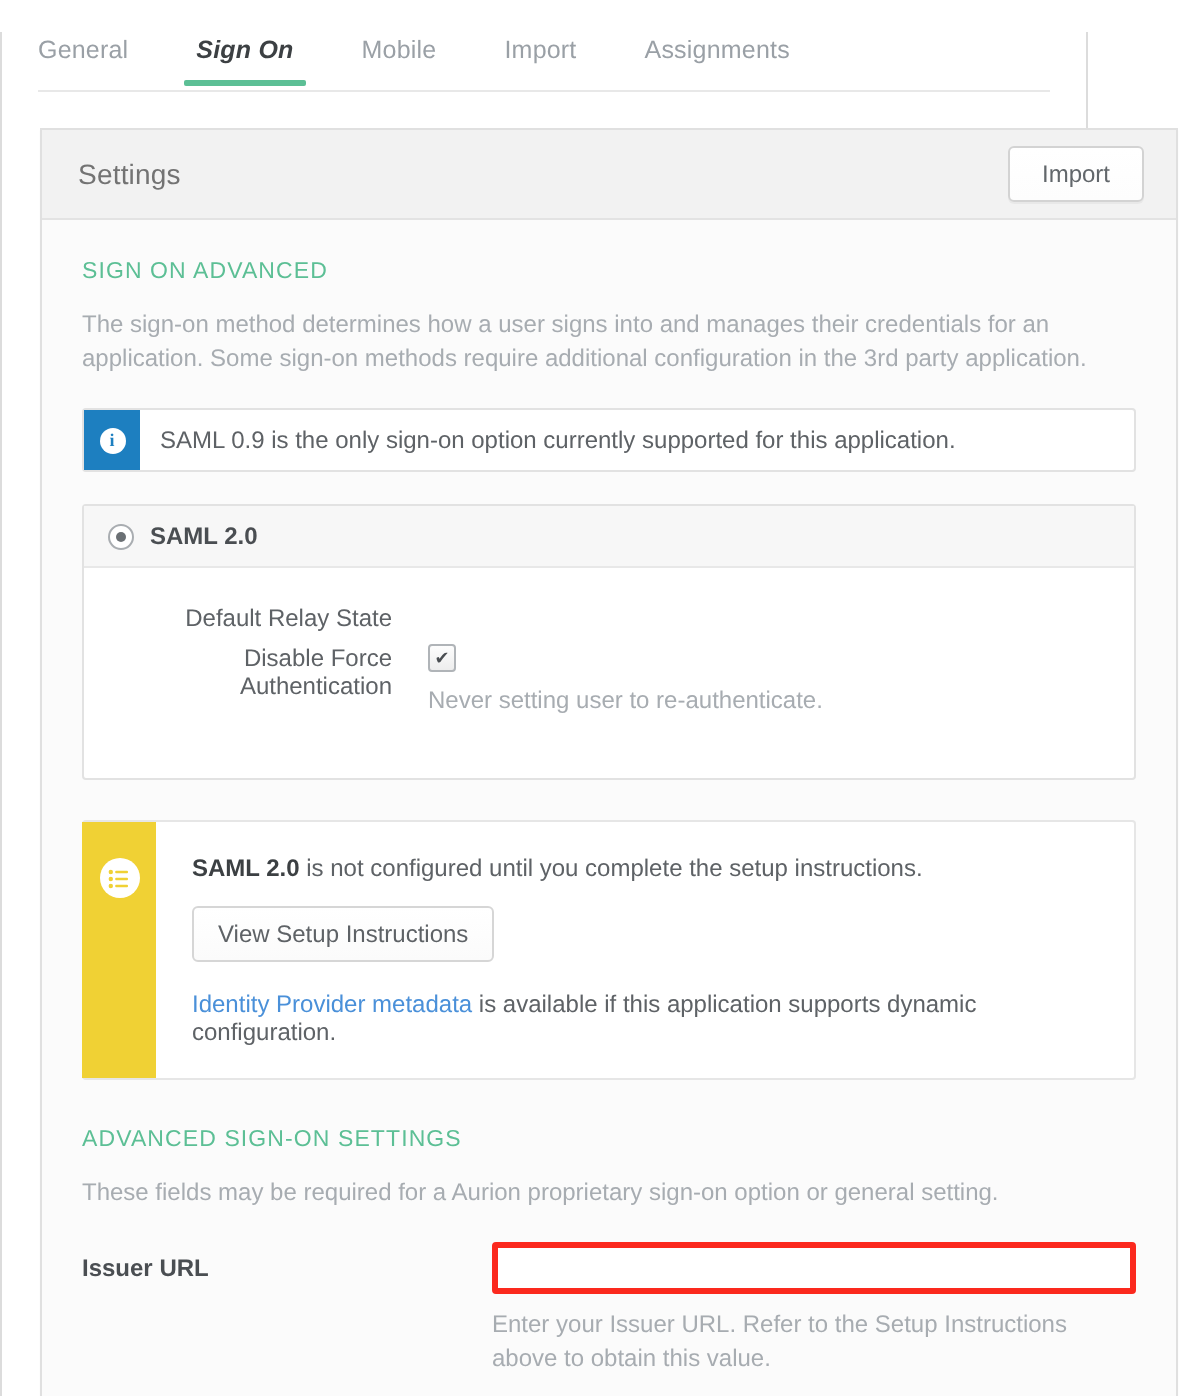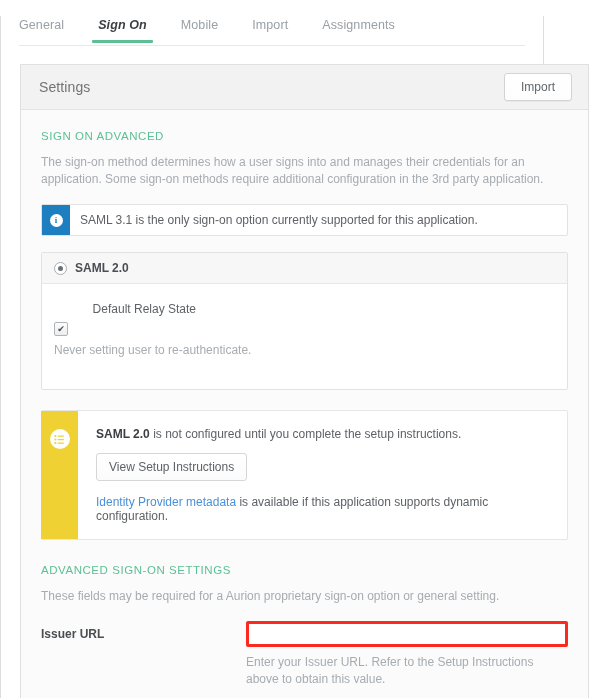--- a/index.html
+++ b/index.html
@@ -386,35 +386,36 @@
 
     <div class="card-body">
 
       <div class="section-head">SIGN ON ADVANCED</div>
       <div class="section-desc">The sign-on method determines how a user signs into and manages their credentials for an application. Some sign-on methods require additional configuration in the 3rd party application.</div>
 
       <div class="info-banner">
         <div class="info-icon-box">
           <span class="icon-circle-i">i</span>
         </div>
-        <div class="info-text">SAML 3.1 is the only sign-on option currently supported for this application.</div>
+        <div class="info-text">SAML 0.9 is the only sign-on option currently supported for this application.</div>
       </div>
 
       <div class="method-box">
         <div class="method-head">
           <span class="radio"></span>
           <span class="method-label">SAML 2.0</span>
         </div>
         <div class="method-body">
 
           <div class="field-row">
             <div class="field-label">Default Relay State</div>
           </div>
 
           <div class="field-row">
+            <div class="field-label">Disable Force Authentication</div>
             <div class="field-ctrl">
               <span class="checkbox">✔</span>
               <div class="field-hint">Never setting user to re-authenticate.</div>
             </div>
           </div>
 
         </div>
       </div>
 
       <div class="setup-panel">

